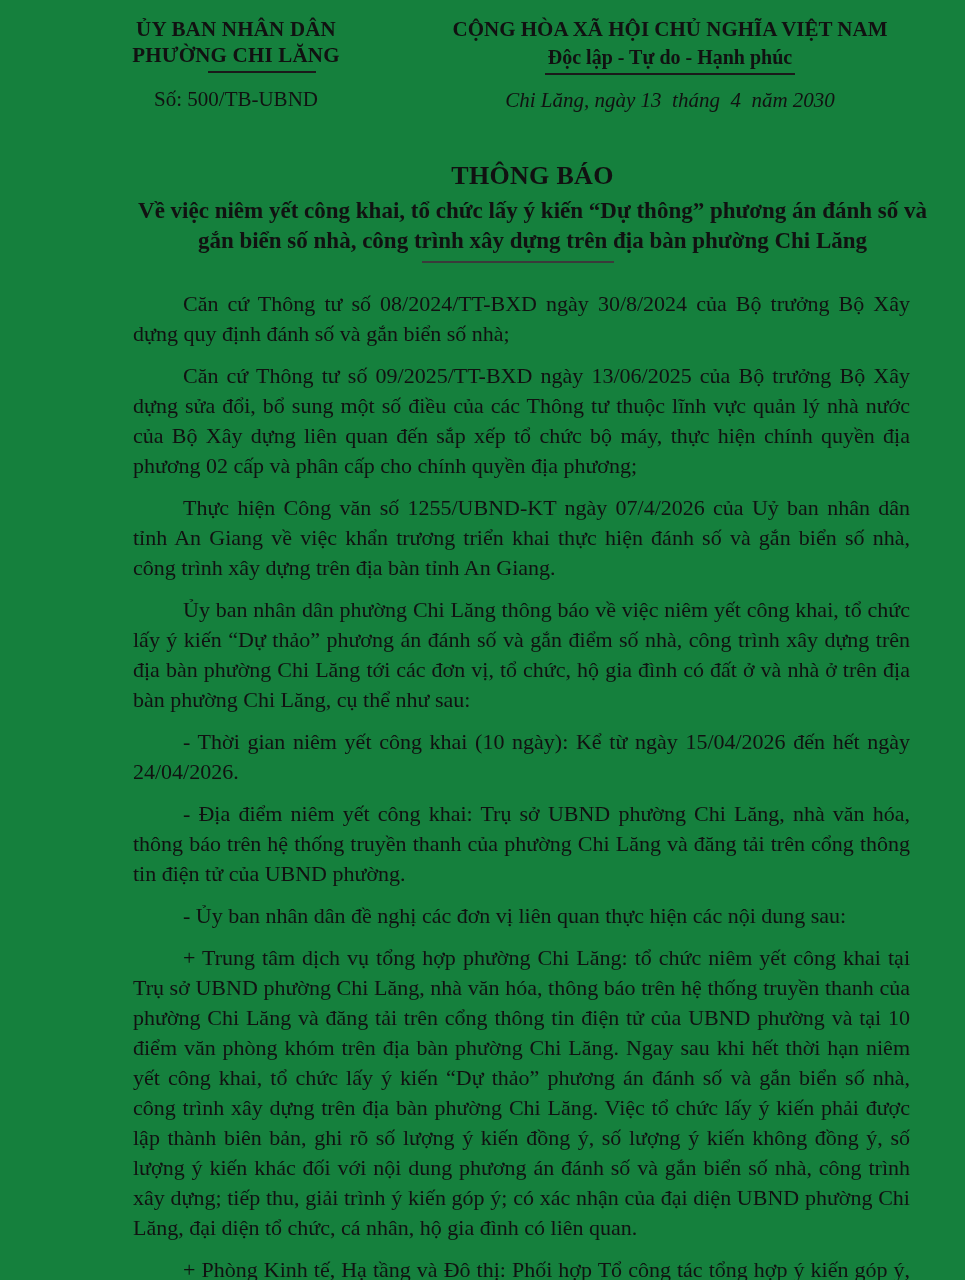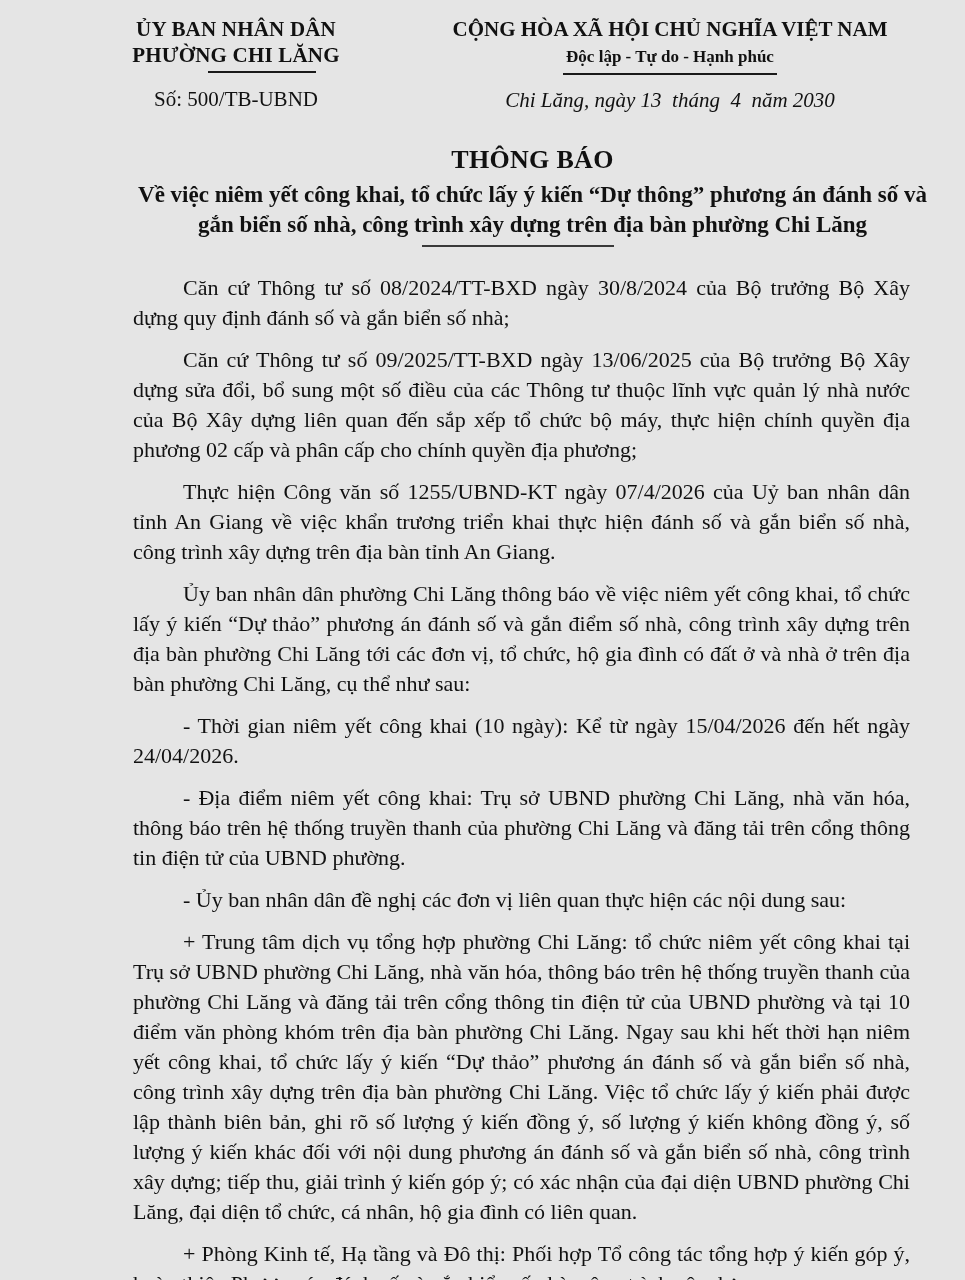--- a/index.html
+++ b/index.html
@@ -5,21 +5,21 @@
   html, body {
     margin: 0;
     padding: 0;
     background: #ffffff;
   }
   .page {
     position: relative;
     width: 965px;
     height: 1280px;
     margin: 0 auto;
-    background: #e5e5e5;
+    background: #15803d;
     color: #111111;
     font-family: "Liberation Serif", "DejaVu Serif", serif;
     overflow: hidden;
     box-sizing: border-box;
     padding-top: 16px;
   }
   
   .doc-header {
     display: flex;
     align-items: flex-start;
@@ -57,36 +57,36 @@
     font-weight: bold;
     font-size: 21px;
     line-height: 26px;
   }
   .motto-wrap {
     margin-top: 2px;
   }
   .motto {
     display: inline-block;
     font-weight: bold;
-    font-size: 17px;
+    font-size: 20px;
     line-height: 26px;
     border-bottom: 2px solid #1a1a1a;
     padding: 0 3px 3px;
   }
   .place-date {
     font-style: italic;
     font-size: 21px;
     line-height: 26px;
     margin-top: 12px;
     white-space: pre-wrap;
   }
   
   .title-block {
     text-align: center;
-    margin-top: 32px;
+    margin-top: 48px;
     padding: 0 33px 0 133px;
   }
   .doc-title {
     font-weight: bold;
     font-size: 26px;
     line-height: 30px;
     letter-spacing: 0.3px;
   }
   .doc-subject {
     font-weight: bold;

